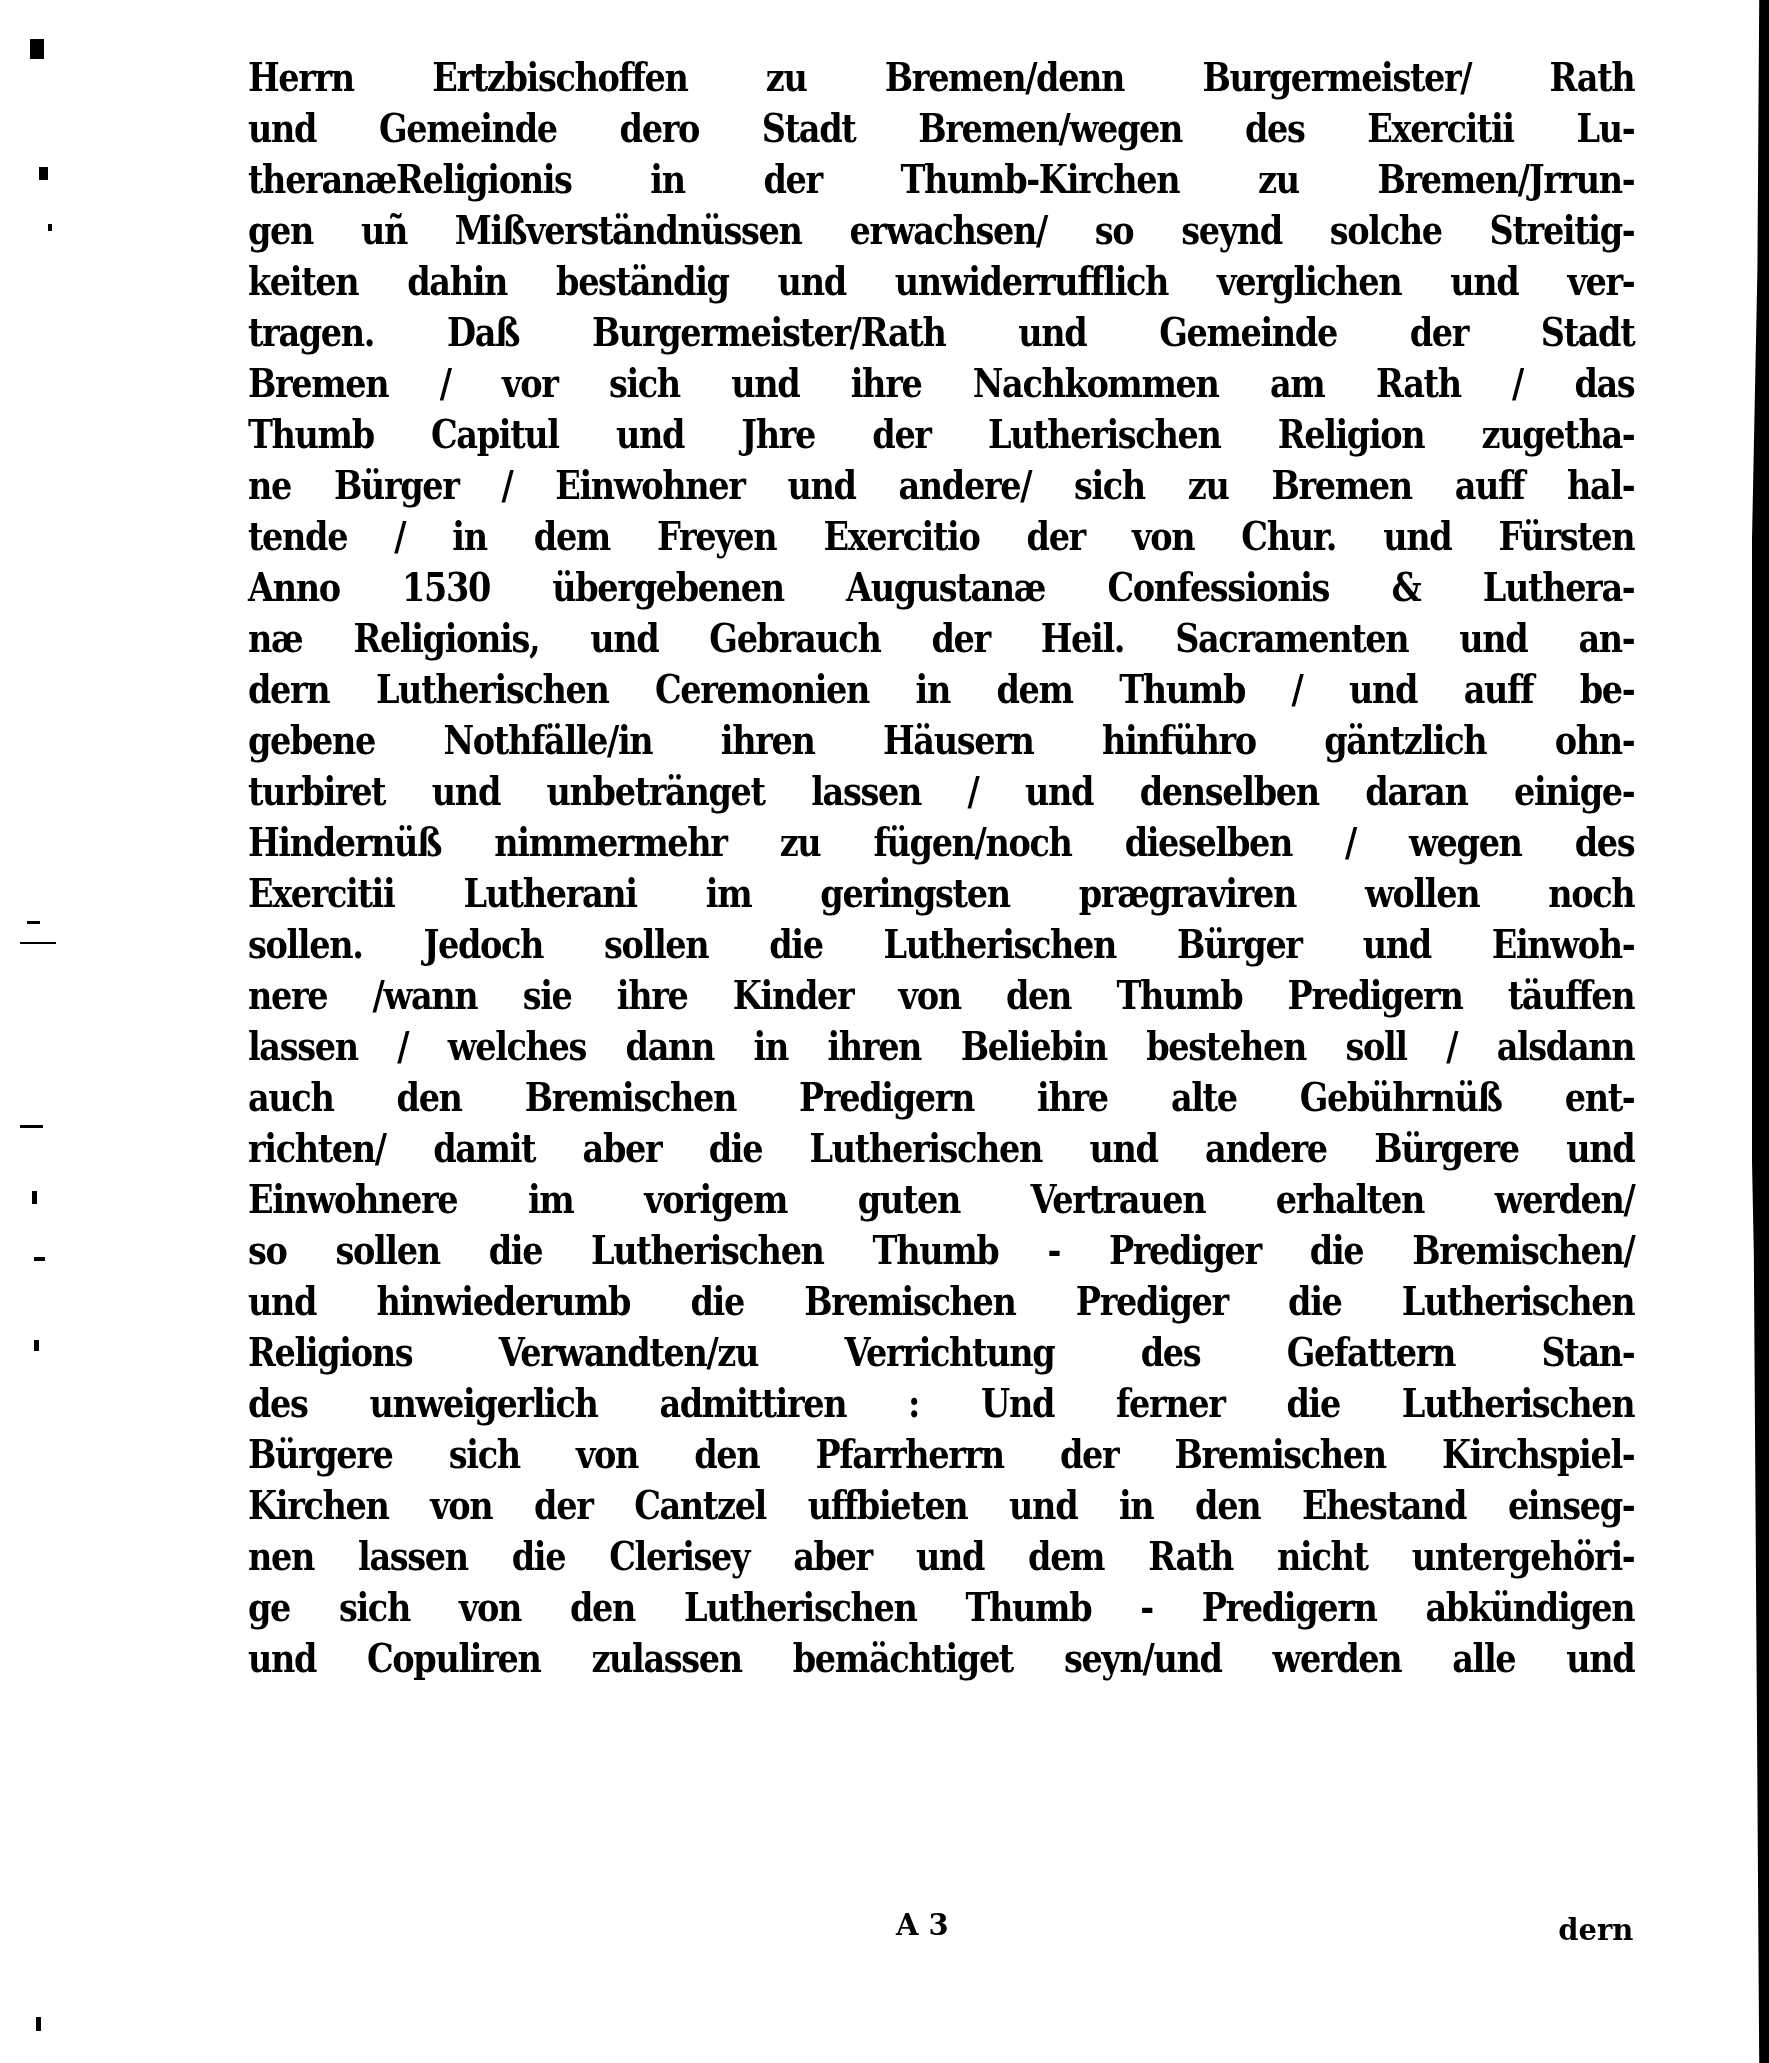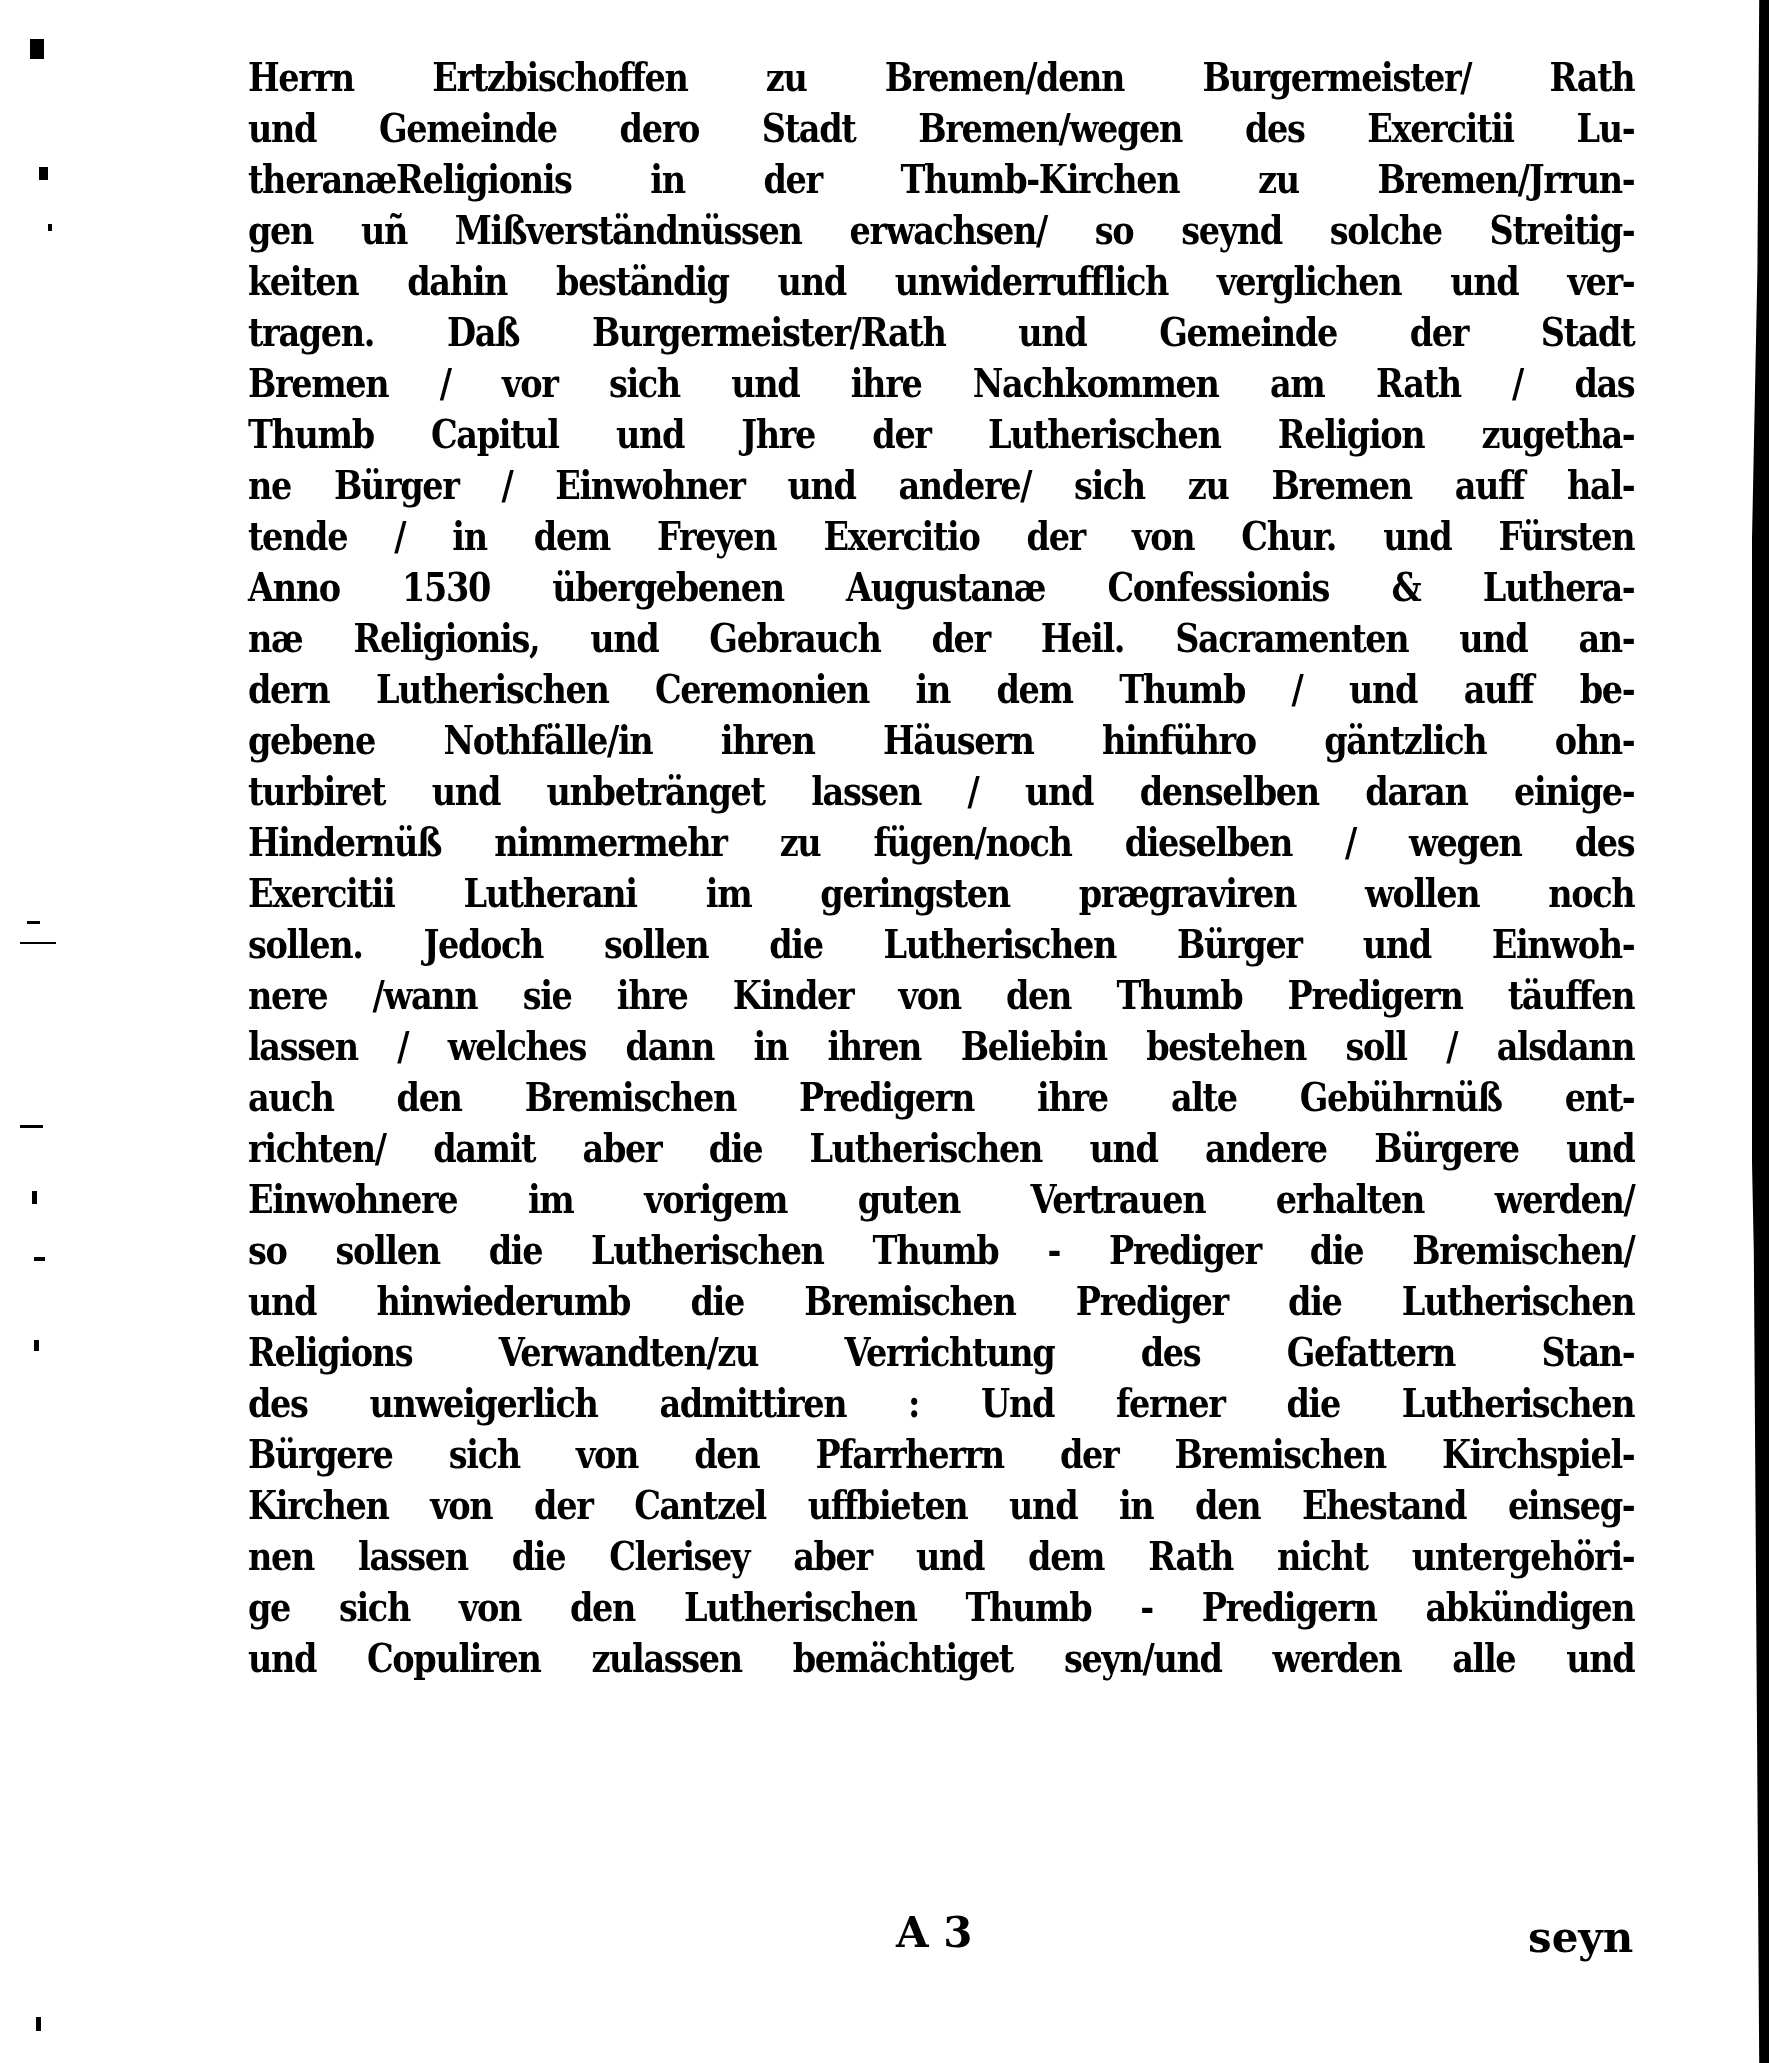--- a/index.html
+++ b/index.html
@@ -42,21 +42,21 @@
       transform-origin: left center;
       transform: scaleX(0.86);
       width: 1612px;
     }
     .footer-line {
       position: absolute;
       top: 1908px;
       left: 258px;
       width: 1386px;
       height: 63px;
-      font-size: 42px;
+      font-size: 29px;
       font-weight: bold;
     }
     .signature {
       position: absolute;
       left: 638px;
       top: 0;
     }
     .catchword {
       position: absolute;
       right: 10.7px;
@@ -116,17 +116,17 @@
   <div class="line">des unweigerlich admittiren : Und ferner die Lutherischen</div>
   <div class="line">Bürgere sich von den Pfarrherrn der Bremischen Kirchspiel-</div>
   <div class="line">Kirchen von der Cantzel uffbieten und in den Ehestand einseg-</div>
   <div class="line">nen lassen die Clerisey aber und dem Rath nicht untergehöri-</div>
   <div class="line">ge sich von den Lutherischen Thumb - Predigern abkündigen</div>
   <div class="line">und Copuliren zulassen bemächtiget seyn/und werden alle und</div>
 </div>
 
 <div class="footer-line">
   <span class="signature">A 3</span>
-  <span class="catchword">seyn</span>
+  <span class="catchword">dern</span>
 </div>
 
 <div class="margin-mark" style="left:36px;top:2017px;width:5.4px;height:14.3px;"></div>
 
 
 </body></html>

